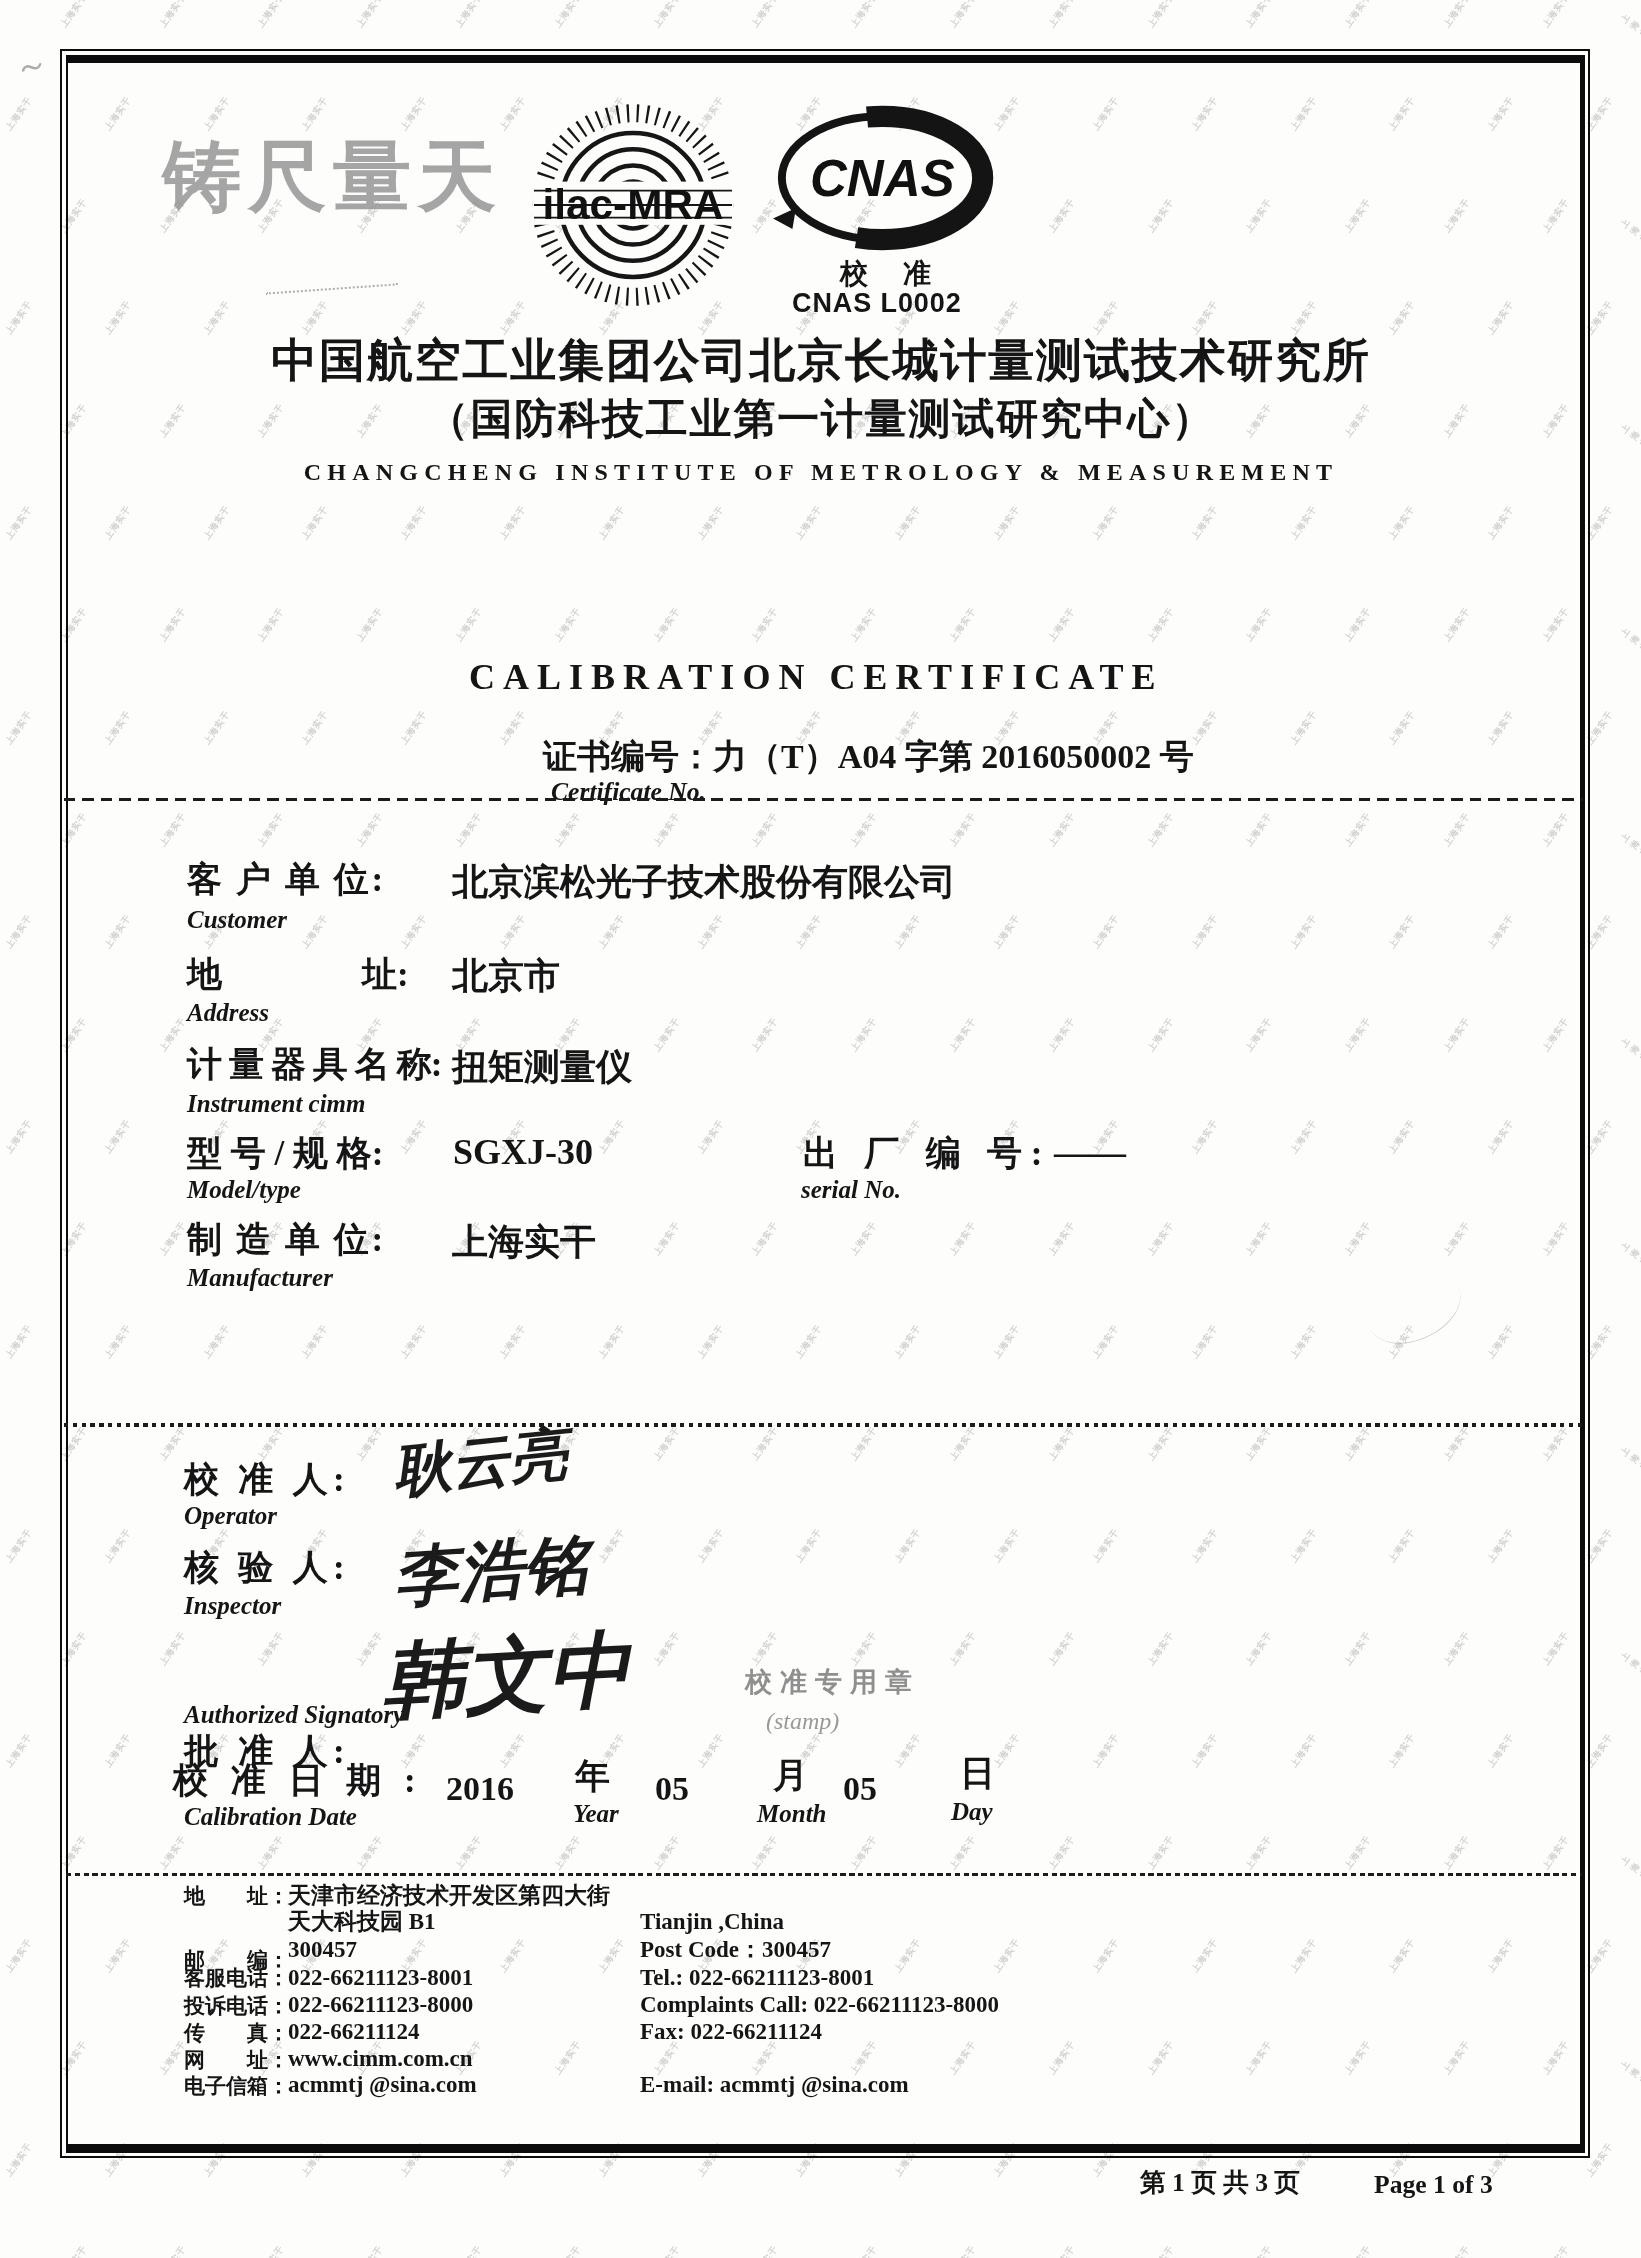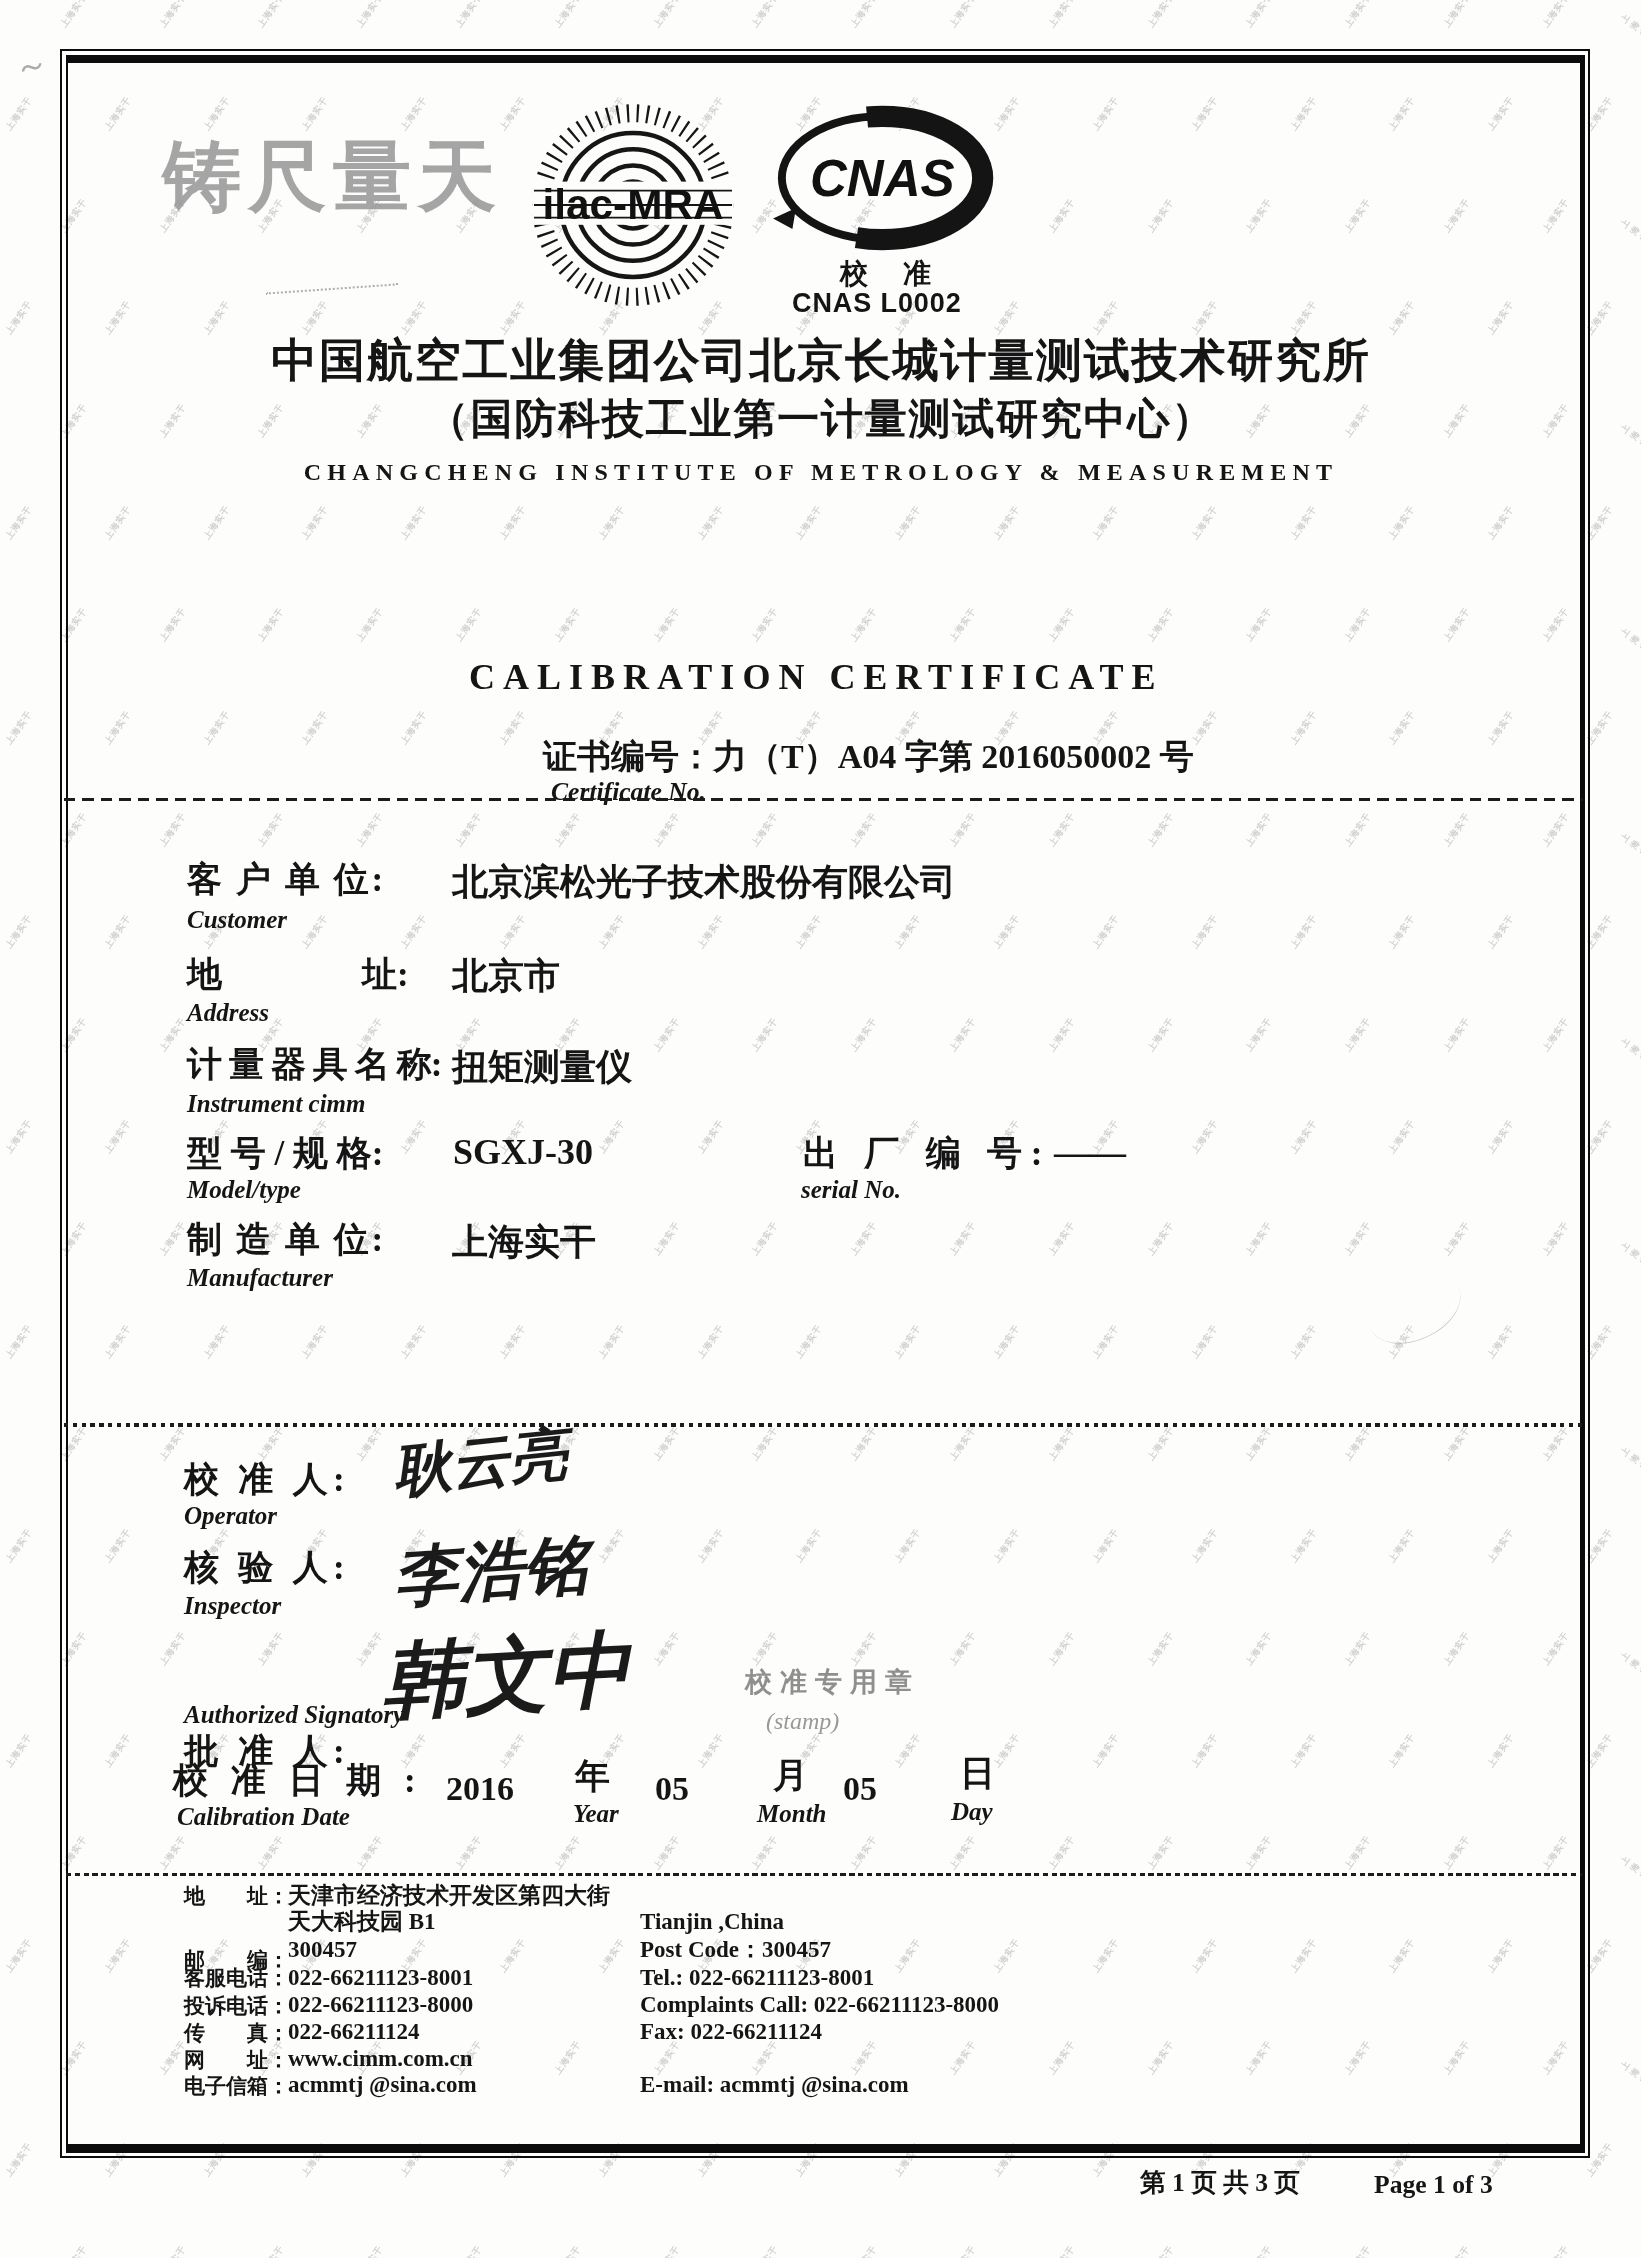--- a/index.html
+++ b/index.html
@@ -528,21 +528,21 @@
   <div class="abs sig" style="left:393px;top:1533px;font-size:65px;transform:rotate(-4deg);">李浩铭</div>
 
   <div class="abs zlab" style="left:184px;top:1732px;letter-spacing:5.3px;">批 准 人:</div>
   <div class="abs esub" style="left:184px;top:1701px;">Authorized Signatory</div>
   <div class="abs sig" style="left:381px;top:1628px;font-size:83px;transform:rotate(-3deg);">韩文中</div>
 
   <div class="abs stamp-zh" style="left:745px;top:1667px;">校准专用章</div>
   <div class="abs stamp-en" style="left:766px;top:1708px;">(stamp)</div>
 
   <div class="abs zlab" style="left:173px;top:1761px;letter-spacing:7px;">校 准 日 期 :</div>
-  <div class="abs esub" style="left:177px;top:1803px;text-align:right;">Calibration Date</div>
+  <div class="abs esub" style="left:184px;top:1803px;text-align:right;">Calibration Date</div>
   <div class="abs zval" style="left:446px;top:1769px;font-size:34px;">2016</div>
   <div class="abs zlab" style="left:575px;top:1757px;">年</div>
   <div class="abs esub" style="left:573px;top:1800px;">Year</div>
   <div class="abs zval" style="left:655px;top:1769px;font-size:34px;">05</div>
   <div class="abs zlab" style="left:773px;top:1756px;">月</div>
   <div class="abs esub" style="left:757px;top:1800px;">Month</div>
   <div class="abs zval" style="left:843px;top:1769px;font-size:34px;">05</div>
   <div class="abs zlab" style="left:960px;top:1754px;">日</div>
   <div class="abs esub" style="left:951px;top:1798px;">Day</div>
 

